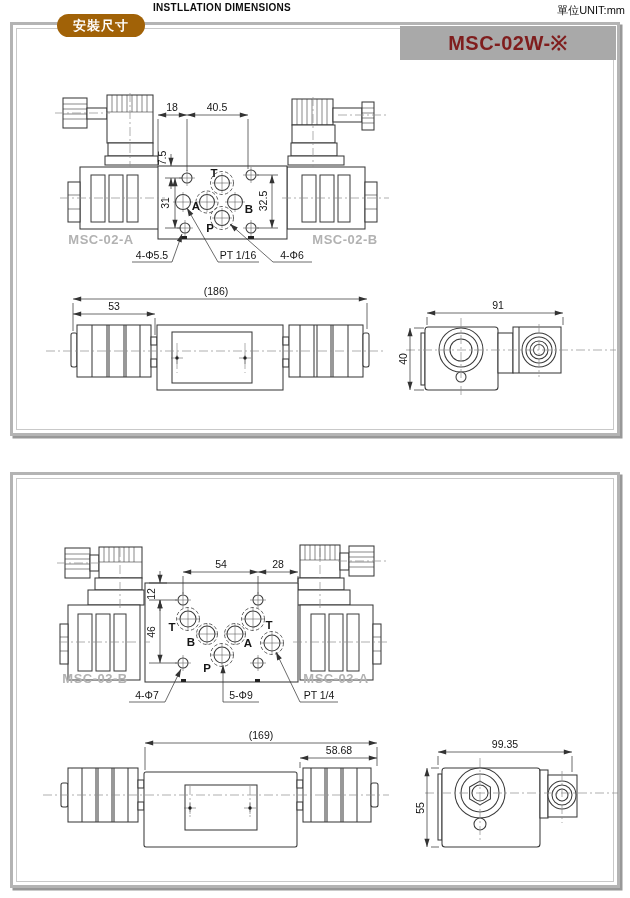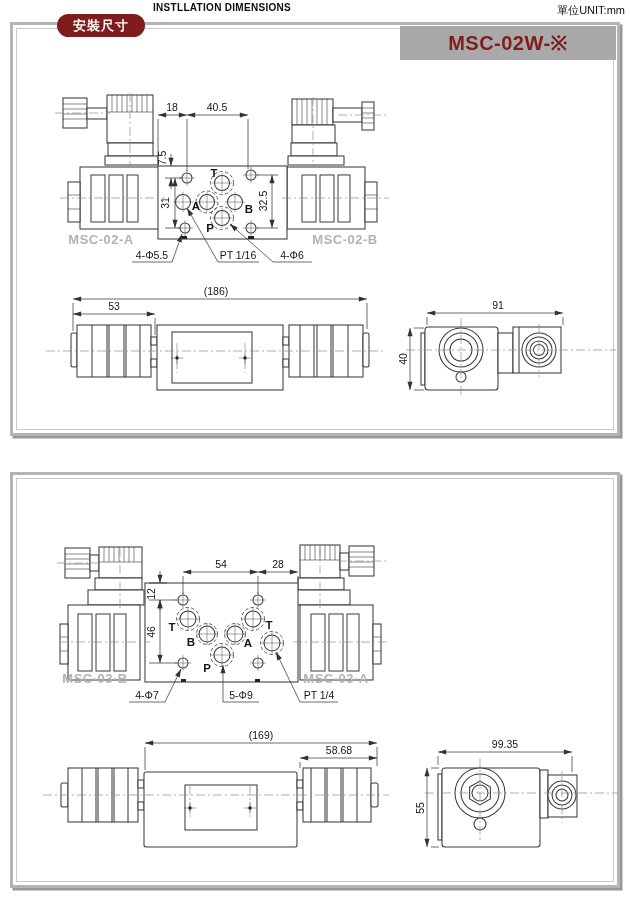--- a/index.html
+++ b/index.html
@@ -3,21 +3,21 @@
 <meta charset="utf-8">
 <style>
   html,body{margin:0;padding:0;background:#fff;}
   #stage{position:relative;width:630px;height:898px;background:#fff;overflow:hidden;
          font-family:"Liberation Sans",sans-serif;}
   .frame{position:absolute;border:3px solid #b4b4b4;background:#fff;
          box-shadow:2.5px 2.5px 0 #989898;}
   .frame .inner{position:absolute;left:3px;top:3px;right:3px;bottom:3px;border:1px solid #c9c9c9;}
   .modelbar{position:absolute;background:#a9a9a9;color:#7f1d1d;font-weight:bold;
             font-size:20px;text-align:center;z-index:3;letter-spacing:0.5px;}
-  .badge{position:absolute;left:57px;top:14px;width:88px;height:23px;background:#7f1d1d;
+  .badge{position:absolute;left:57px;top:14px;width:88px;height:23px;background:#a16207;
          border-radius:12px;color:#fff;font-weight:bold;font-size:13px;line-height:23px;
          text-align:center;z-index:5;letter-spacing:1px;}
   .pagetitle{position:absolute;left:147px;top:2px;background:#fff;padding:0 8px 0 6px;
              font-weight:bold;font-size:10px;color:#0c0c0c;z-index:5;letter-spacing:0.3px;}
   .unit{position:absolute;right:5px;top:3px;font-weight:normal;font-size:11px;color:#0c0c0c;z-index:5;}
   svg{position:absolute;z-index:4;overflow:visible;}
   .ol{fill:none;stroke:#3b3b3b;stroke-width:1.05;}
   .fw{fill:#fff;stroke:#3b3b3b;stroke-width:1.05;}
   .rib{fill:#fff;stroke:#3b3b3b;stroke-width:1;}
   .cl{stroke:#8d8d8d;stroke-width:0.7;stroke-dasharray:9 3 2 3;fill:none;}

